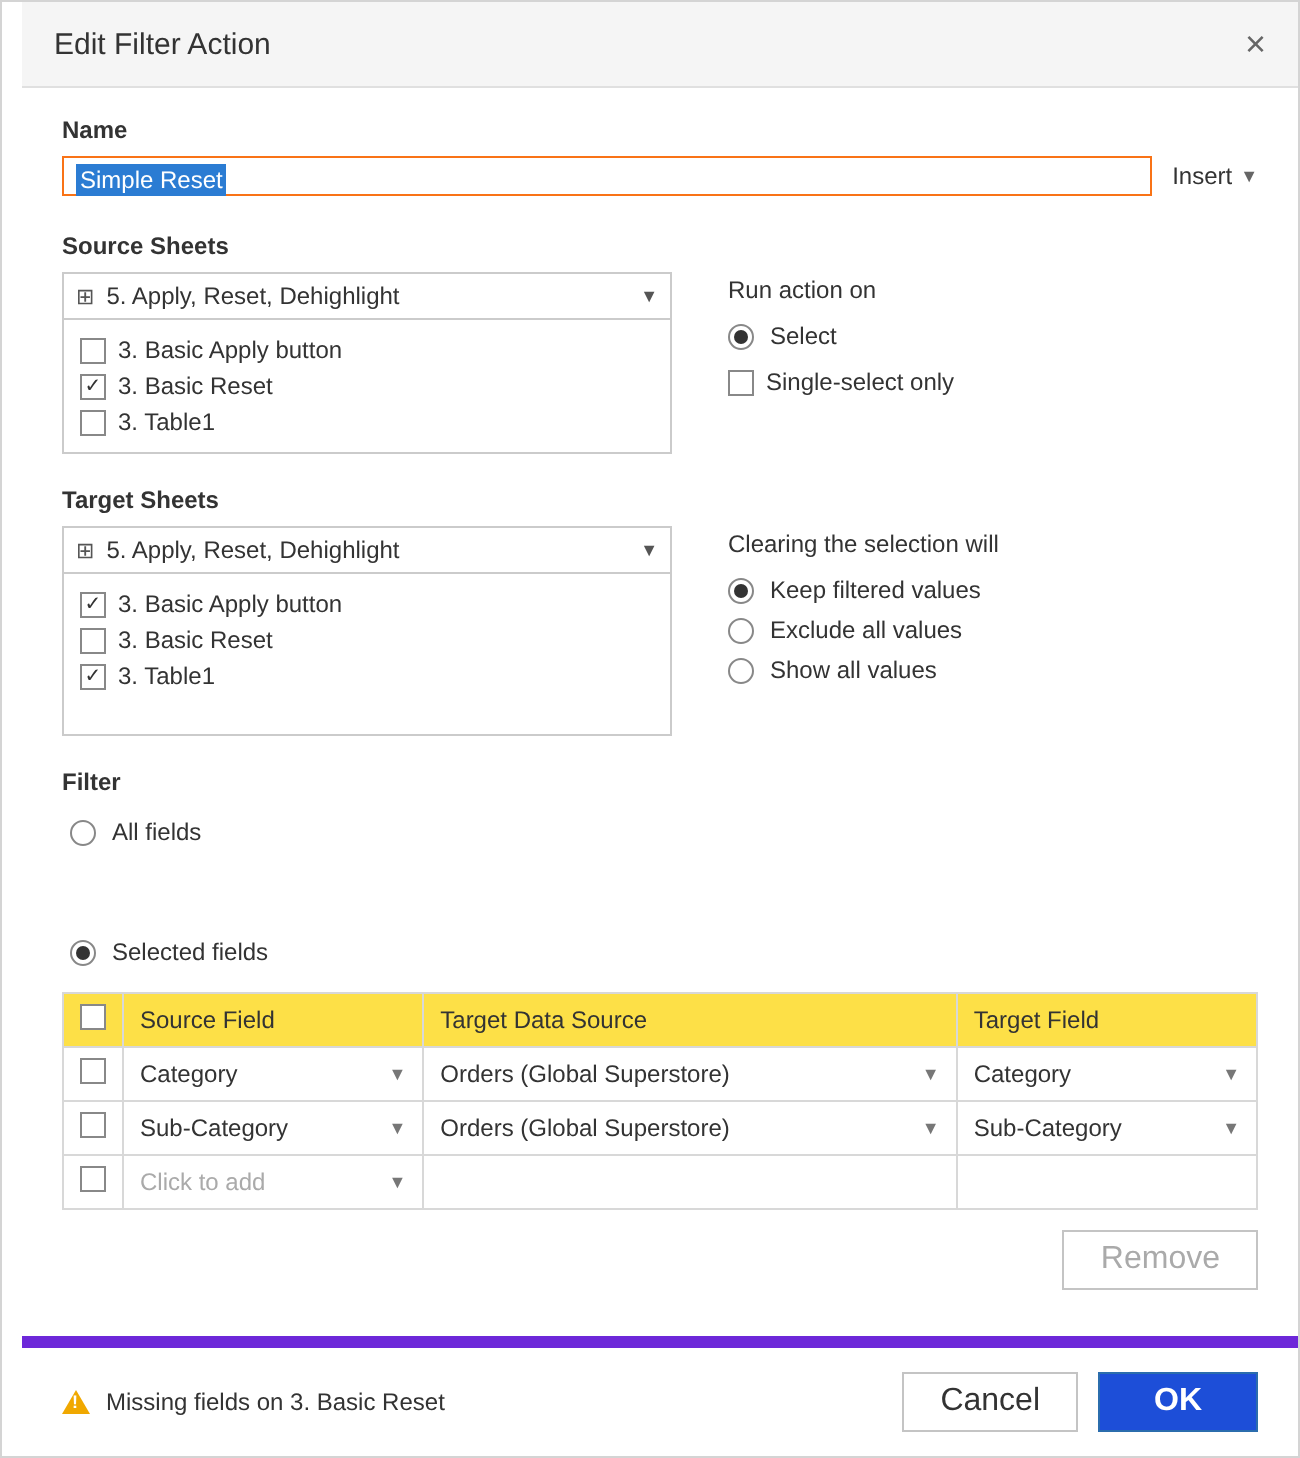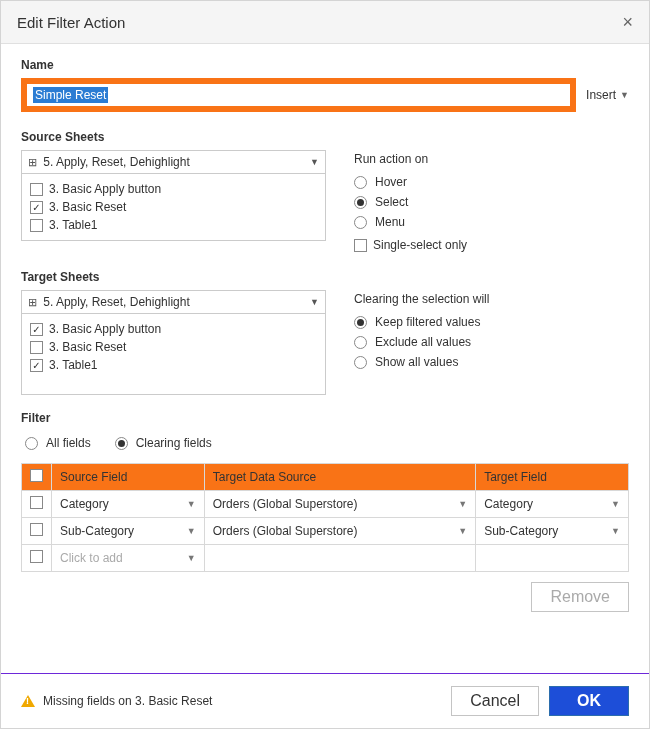--- a/index.html
+++ b/index.html
@@ -4,40 +4,40 @@
 <style>
   * { box-sizing: border-box; margin: 0; padding: 0; }
   body {
     font-family: -apple-system, BlinkMacSystemFont, "Segoe UI", Arial, sans-serif;
     font-size: 12px;
     color: #333;
     background: #fff;
     width: 650px;
     height: 729px;
   }
-  .dialog { width: 650px; height: 729px; border: 1px solid #d4d4d4; display: flex; flex-direction: column; }
+  .dialog { width: 650px; height: 729px; border: 1px solid #d4d4d4; display: flex; flex-direction: column; padding-left: 10px; }
   .titlebar {
     background: #f5f5f5;
     border-bottom: 1px solid #e0e0e0;
     padding: 12px 16px;
     display: flex;
     justify-content: space-between;
     align-items: center;
   }
   .titlebar h1 { font-size: 15px; font-weight: 400; color: #333; }
   .close-x { font-size: 18px; color: #666; cursor: pointer; line-height: 1; }
   .body { padding: 14px 20px 0 20px; flex: 1; overflow: auto; }
   .section-label { font-size: 12px; color: #333; margin-bottom: 6px; font-weight: bold; }
   .name-row { display: flex; align-items: center; gap: 10px; margin-bottom: 18px; }
   .name-input {
     flex: 1;
-    border: 6px solid #f97316;
+    border: 1px solid #f97316;
     padding: 4px 6px;
     font-size: 12px;
-    height: 34px;
+    height: 20px;
   }
   .name-input .sel {
     background: #2b7cd3;
     color: #fff;
     padding: 1px 2px;
   }
   .insert-link { color: #333; font-size: 12px; cursor: pointer; display: inline-flex; align-items: center; gap: 4px; }
   .caret { font-size: 9px; color: #666; }
   .two-col { display: flex; gap: 28px; margin-bottom: 16px; }
   .left-col { width: 305px; }
@@ -68,44 +68,44 @@
   }
   .chk.checked::after { content: "✓"; }
   .radio-row { display: flex; align-items: center; gap: 8px; padding: 3px 0; cursor: pointer; }
   .radio {
     width: 13px; height: 13px; border: 1px solid #888; border-radius: 50%;
     display: inline-flex; align-items: center; justify-content: center;
   }
   .radio.sel::after { content: ""; width: 7px; height: 7px; background: #333; border-radius: 50%; }
   .sub-head { font-size: 12px; margin-bottom: 6px; color: #333; }
   .filter-sec { margin-top: 6px; }
-  .filter-radios { display: flex; gap: 24px; margin: 8px 0 10px 4px; }
+  .filter-radios { display: flex; gap: 40px; margin: 8px 0 10px 4px; flex-direction: column; }
   table.ftab { width: 100%; border-collapse: collapse; }
   table.ftab th, table.ftab td {
     border: 1px solid #d8d8d8;
     padding: 5px 8px;
     text-align: left;
     font-size: 12px;
     font-weight: 400;
     background: #fff;
   }
-  table.ftab th { background: #f97316; }
+  table.ftab th { background: #fde047; }
   table.ftab .chkcol { width: 28px; text-align: center; }
   table.ftab .ddcell { position: relative; margin-top: 32px; }
   table.ftab .ddcell .dd-caret { position: absolute; right: 8px; top: 50%; transform: translateY(-50%); font-size: 9px; color: #777; }
   .add-row td { color: #aaa; }
   .remove-row { display: flex; justify-content: flex-end; margin-top: 10px; }
   .btn {
     border: 1px solid #c4c4c4; background: #fff; padding: 5px 18px;
     font-size: 16px; cursor: pointer; min-width: 80px; text-align: center;
   }
   .btn.disabled { color: #aaa; cursor: default; }
   .btn.primary { background: #1d4ed8; color: #fff; border-color: #2b6dad; font-weight: 700; }
   .footer {
-    border-top: 1px solid #6d28d9;
+    border-top: 6px solid #6d28d9;
     padding: 12px 20px;
     display: flex;
     align-items: center;
     justify-content: space-between;
   }
   .warn { display: flex; align-items: center; gap: 8px; font-size: 12px; color: #333; }
   .warn-icon {
     width: 0; height: 0;
     border-left: 7px solid transparent;
     border-right: 7px solid transparent;
@@ -156,30 +156,22 @@
           </div>
           <div class="check-row">
             <span class="chk"></span>
             <span>3. Table1</span>
           </div>
         </div>
       </div>
       <div class="right-col">
         <div class="sub-head">Run action on</div>
         <div class="radio-row">
-          <span class="radio"></span>
-          <span>Hover</span>
-        </div>
-        <div class="radio-row">
           <span class="radio sel"></span>
           <span>Select</span>
-        </div>
-        <div class="radio-row">
-          <span class="radio"></span>
-          <span>Menu</span>
         </div>
         <div class="check-row" style="margin-top:4px">
           <span class="chk"></span>
           <span>Single-select only</span>
         </div>
       </div>
     </div>
 
     <div class="section-label">Target Sheets</div>
     <div class="two-col">
@@ -222,21 +214,21 @@
 
     <div class="filter-sec">
       <div class="section-label">Filter</div>
       <div class="filter-radios">
         <div class="radio-row">
           <span class="radio"></span>
           <span>All fields</span>
         </div>
         <div class="radio-row">
           <span class="radio sel"></span>
-          <span>Clearing fields</span>
+          <span>Selected fields</span>
         </div>
       </div>
 
       <table class="ftab">
         <thead>
           <tr>
             <th class="chkcol"><span class="chk"></span></th>
             <th>Source Field</th>
             <th>Target Data Source</th>
             <th>Target Field</th>

